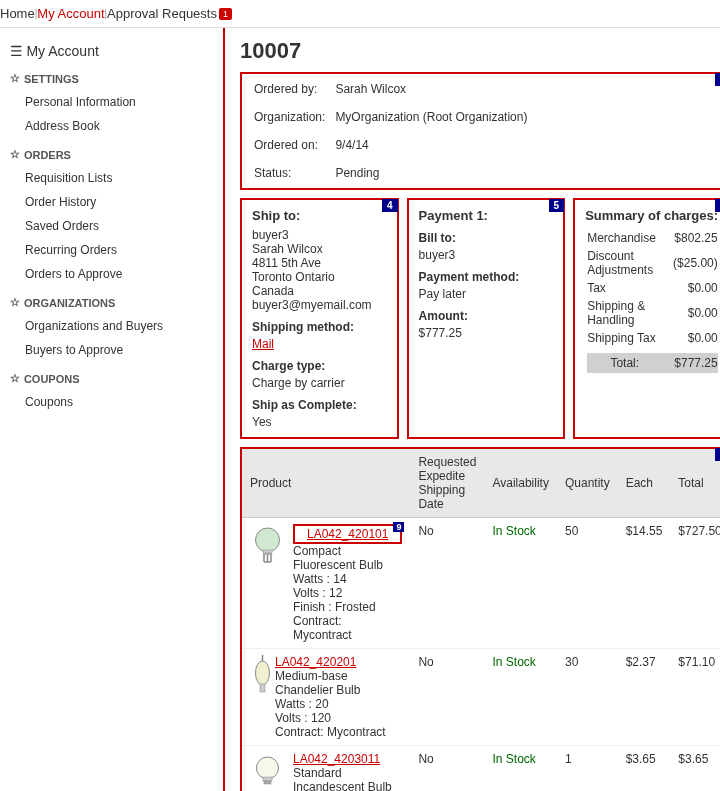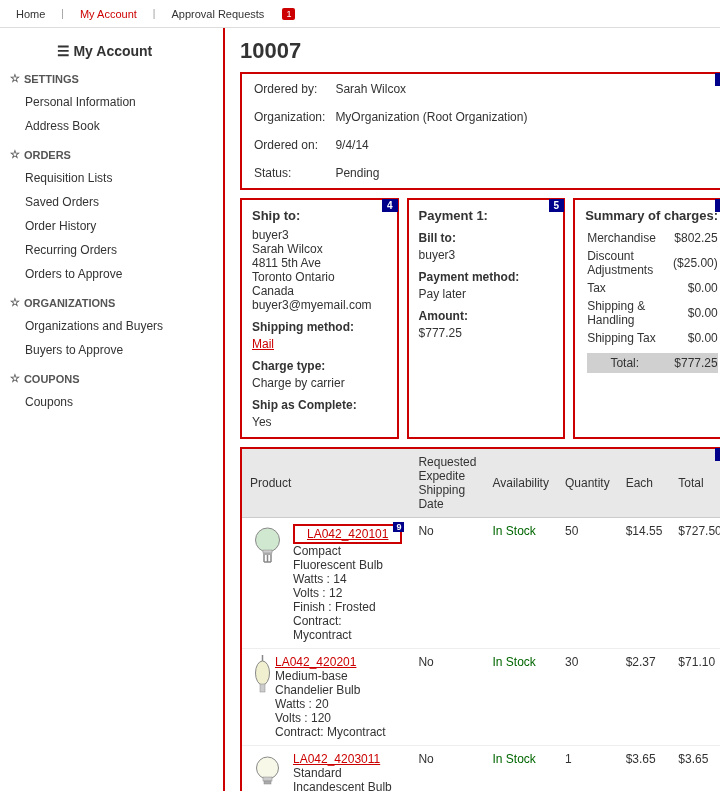--- a/index.html
+++ b/index.html
@@ -1,30 +1,30 @@
 <!DOCTYPE html>
 <html><head>
   <meta charset="utf-8">
   <style>
     * { box-sizing: border-box; margin: 0; padding: 0; }
     body { font-family: Arial, sans-serif; font-size: 12px; background: #fff; color: #333; width: 720px; min-height: 791px; }
 
     
     .top-nav { background: #fff; border-bottom: 1px solid #ddd; padding: 0; display: flex; align-items: center; height: 28px; }
-    .top-nav a { font-size: 11px; color: #333; text-decoration: none; padding: 5px 16px; }
+    .top-nav a { font-size: 13px; color: #333; text-decoration: none; padding: 5px 0; }
     .top-nav .active { color: #c00; }
     .top-nav .sep { color: #999; font-size: 10px; }
     .badge { background: #c00; color: #fff; font-size: 9px; padding: 1px 4px; border-radius: 2px; margin-left: 2px; }
 
     
     .main-layout { display: flex; min-height: 763px; }
 
     
     .sidebar { width: 225px; border-right: 2px solid #c00; flex-shrink: 0; padding: 10px 0; }
-    .sidebar-title { font-size: 14px; font-weight: bold; padding: 5px 4px 8px 10px; margin-left: 47px; }
+    .sidebar-title { font-size: 14px; font-weight: normal; padding: 5px 4px 8px 10px; }
     .sidebar-section { margin-bottom: 5px; }
     .sidebar-section-header { font-size: 11px; font-weight: bold; color: #555; padding: 5px 10px; display: flex; align-items: center; gap: 4px; }
     .sidebar-section-header .gear { font-size: 11px; }
     .sidebar-item { padding: 5px 15px 5px 25px; font-size: 12px; color: #333; cursor: pointer; }
 
     
     .content { flex: 1; padding: 10px 15px; }
     .page-title { font-size: 22px; font-weight: bold; margin-bottom: 8px; }
 
     
@@ -82,22 +82,22 @@
       <div class="sidebar-item">Personal Information</div>
       <div class="sidebar-item">Address Book</div>
     </div>
 
     <div class="sidebar-section">
       <div class="sidebar-section-header">
         <span class="gear">☆</span>
         <span>ORDERS</span>
       </div>
       <div class="sidebar-item">Requisition Lists</div>
+      <div class="sidebar-item">Order History</div>
       <div class="sidebar-item">Saved Orders</div>
-      <div class="sidebar-item">Order History</div>
       <div class="sidebar-item">Recurring Orders</div>
       <div class="sidebar-item">Orders to Approve</div>
     </div>
 
     <div class="sidebar-section">
       <div class="sidebar-section-header">
         <span class="gear">☆</span>
         <span>ORGANIZATIONS</span>
       </div>
       <div class="sidebar-item">Organizations and Buyers</div>

